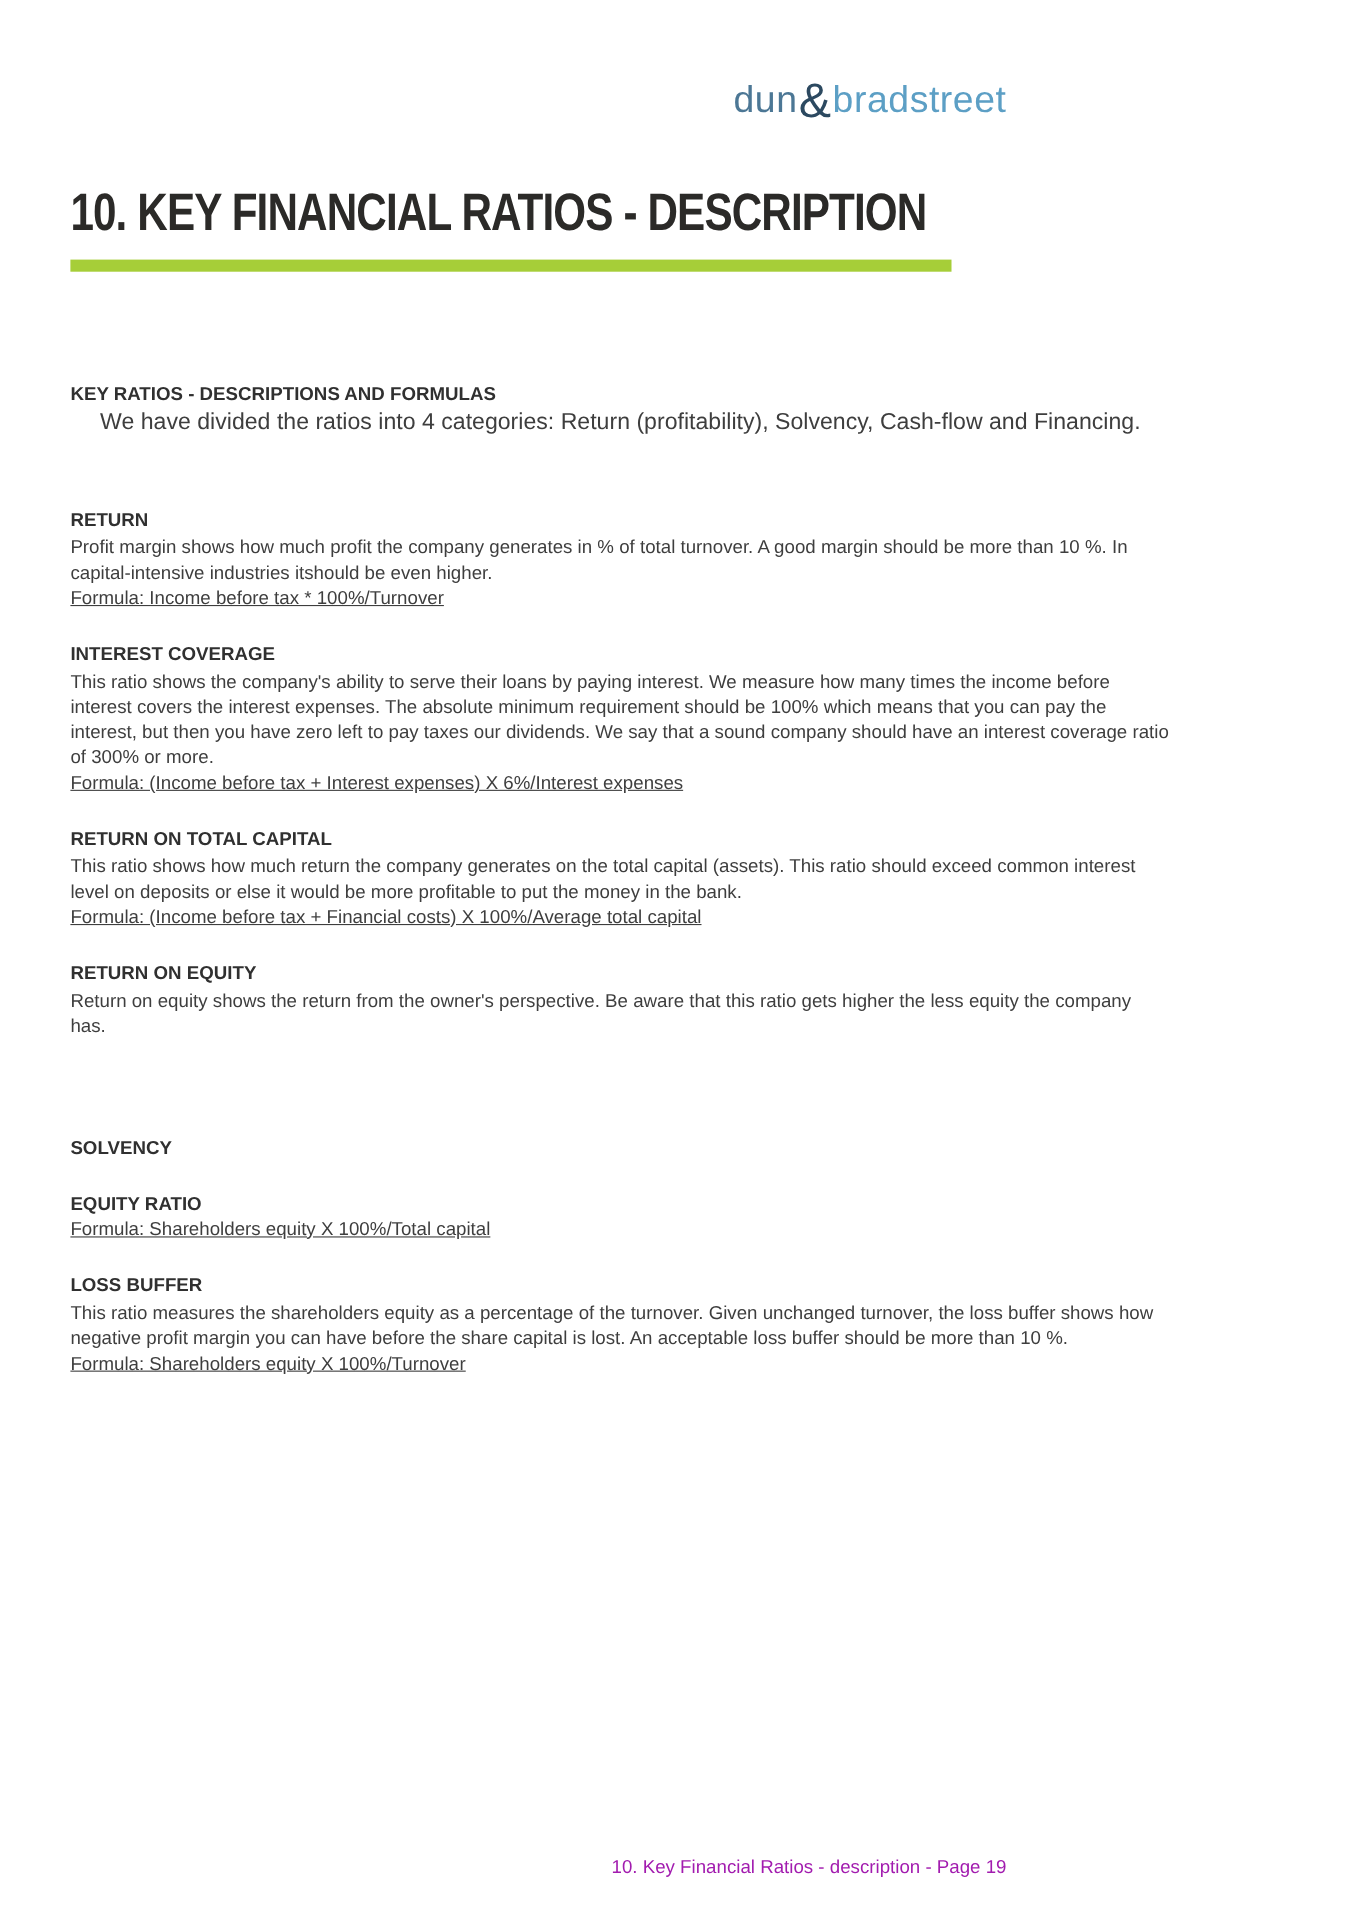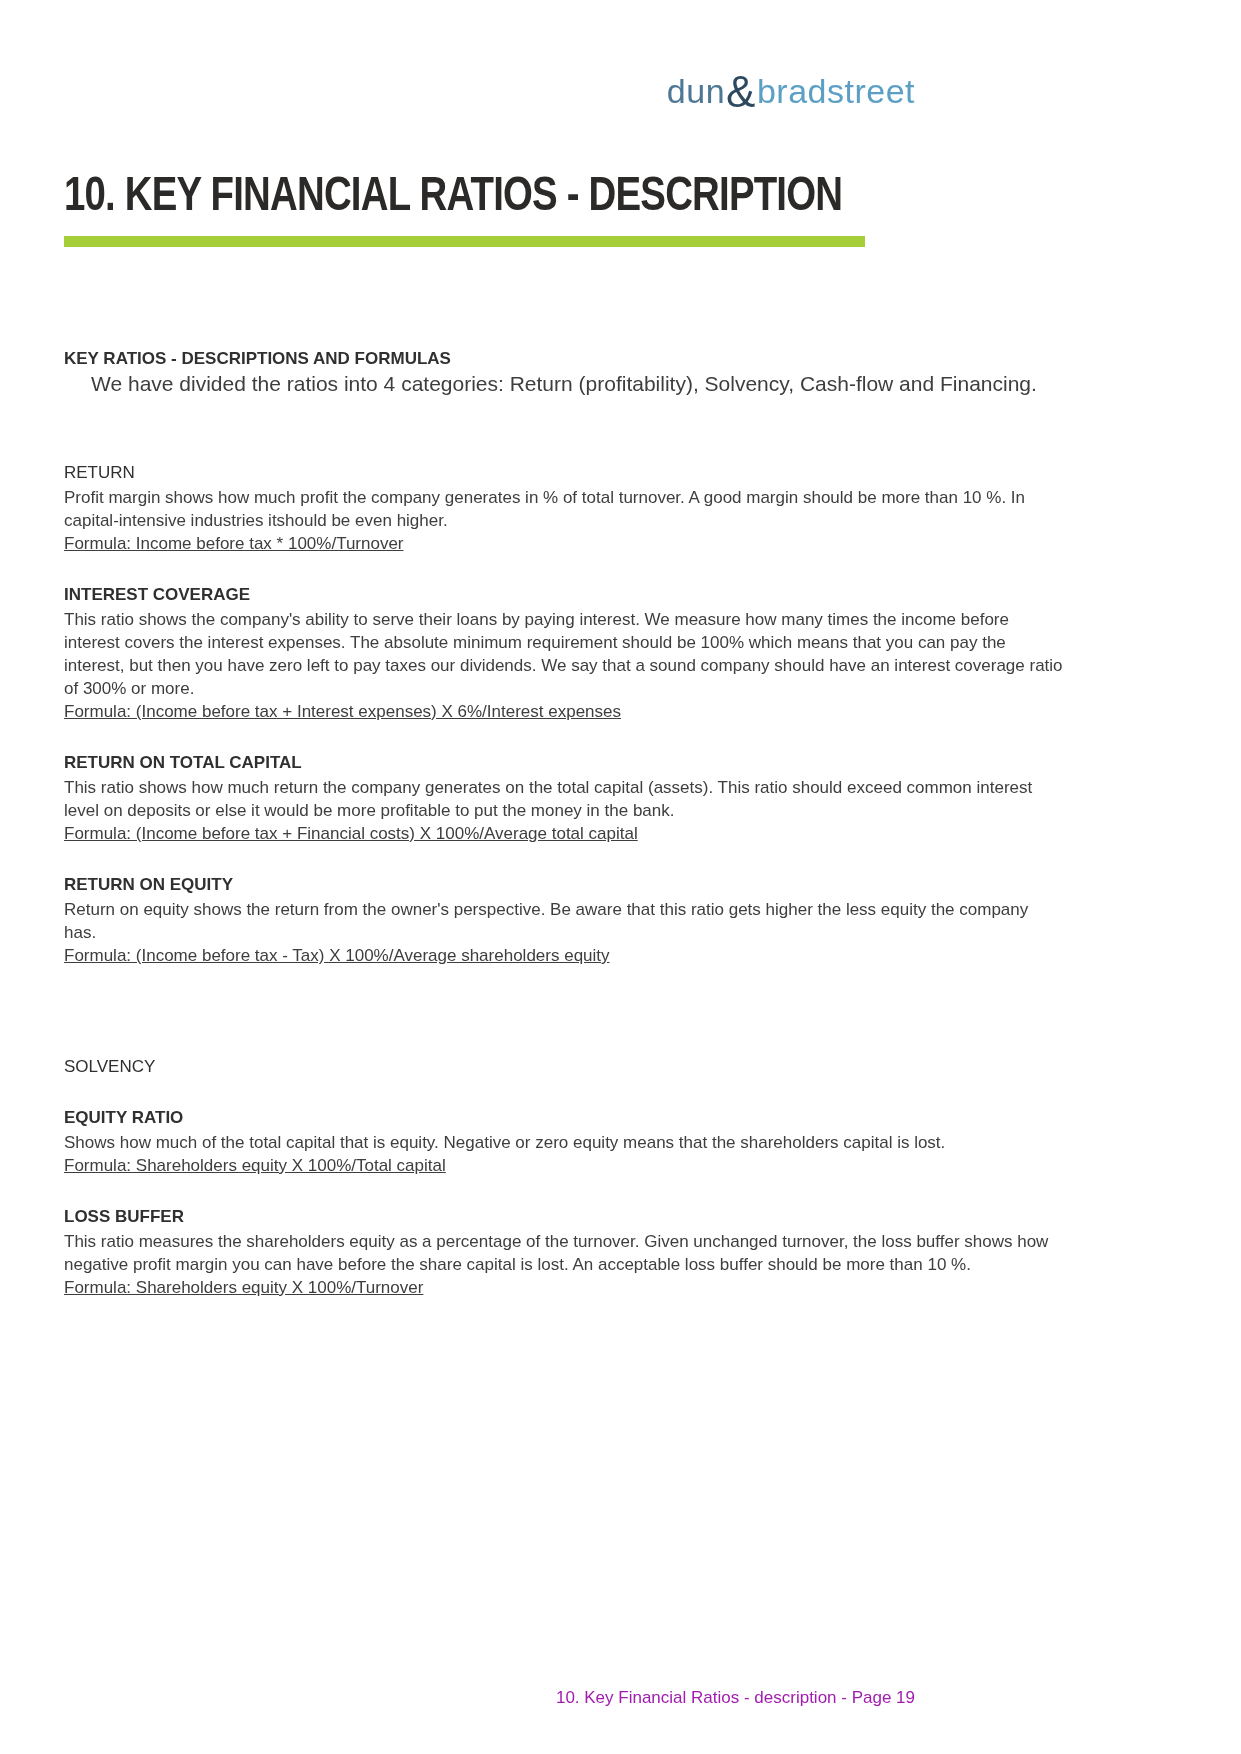--- a/index.html
+++ b/index.html
@@ -62,21 +62,21 @@
   }
   .intro-text {
     margin-top: 2px;
     font-size: 21px;
     line-height: 23px;
     margin-left: 27px;
   }
   .category-heading {
     font-size: 17px;
     line-height: 23px;
-    font-weight: normal;
+    font-weight: bold;
     color: #303030;
   }
   .cat-return { margin-top: 66px; }
   .cat-solvency { margin-top: 88px; }
   .ratio-heading {
     margin-top: 28px;
     font-size: 17px;
     line-height: 23px;
     font-weight: bold;
     color: #303030;
@@ -131,28 +131,26 @@
 
     <div>
       <div class="ratio-heading">RETURN ON TOTAL CAPITAL</div>
       <div class="ratio-text">This ratio shows how much return the company generates on the total capital (assets). This ratio should exceed common interest level on deposits or else it would be more profitable to put the money in the bank.</div>
       <div class="ratio-formula">Formula: (Income before tax + Financial costs) X 100%/Average total capital</div>
     </div>
 
     <div>
       <div class="ratio-heading">RETURN ON EQUITY</div>
       <div class="ratio-text">Return on equity shows the return from the owner's perspective. Be aware that this ratio gets higher the less equity the company has.</div>
-      <div class="ratio-formula">Formula: (Income before tax - Tax) X 100%/Average shareholders equity</div>
     </div>
 
     <div class="category-heading cat-solvency">SOLVENCY</div>
 
     <div>
       <div class="ratio-heading">EQUITY RATIO</div>
-      <div class="ratio-text">Shows how much of the total capital that is equity. Negative or zero equity means that the shareholders capital is lost.</div>
       <div class="ratio-formula">Formula: Shareholders equity X 100%/Total capital</div>
     </div>
 
     <div>
       <div class="ratio-heading">LOSS BUFFER</div>
       <div class="ratio-text">This ratio measures the shareholders equity as a percentage of the turnover. Given unchanged turnover, the loss buffer shows how negative profit margin you can have before the share capital is lost. An acceptable loss buffer should be more than 10 %.</div>
       <div class="ratio-formula">Formula: Shareholders equity X 100%/Turnover</div>
     </div>
 
   </div>

